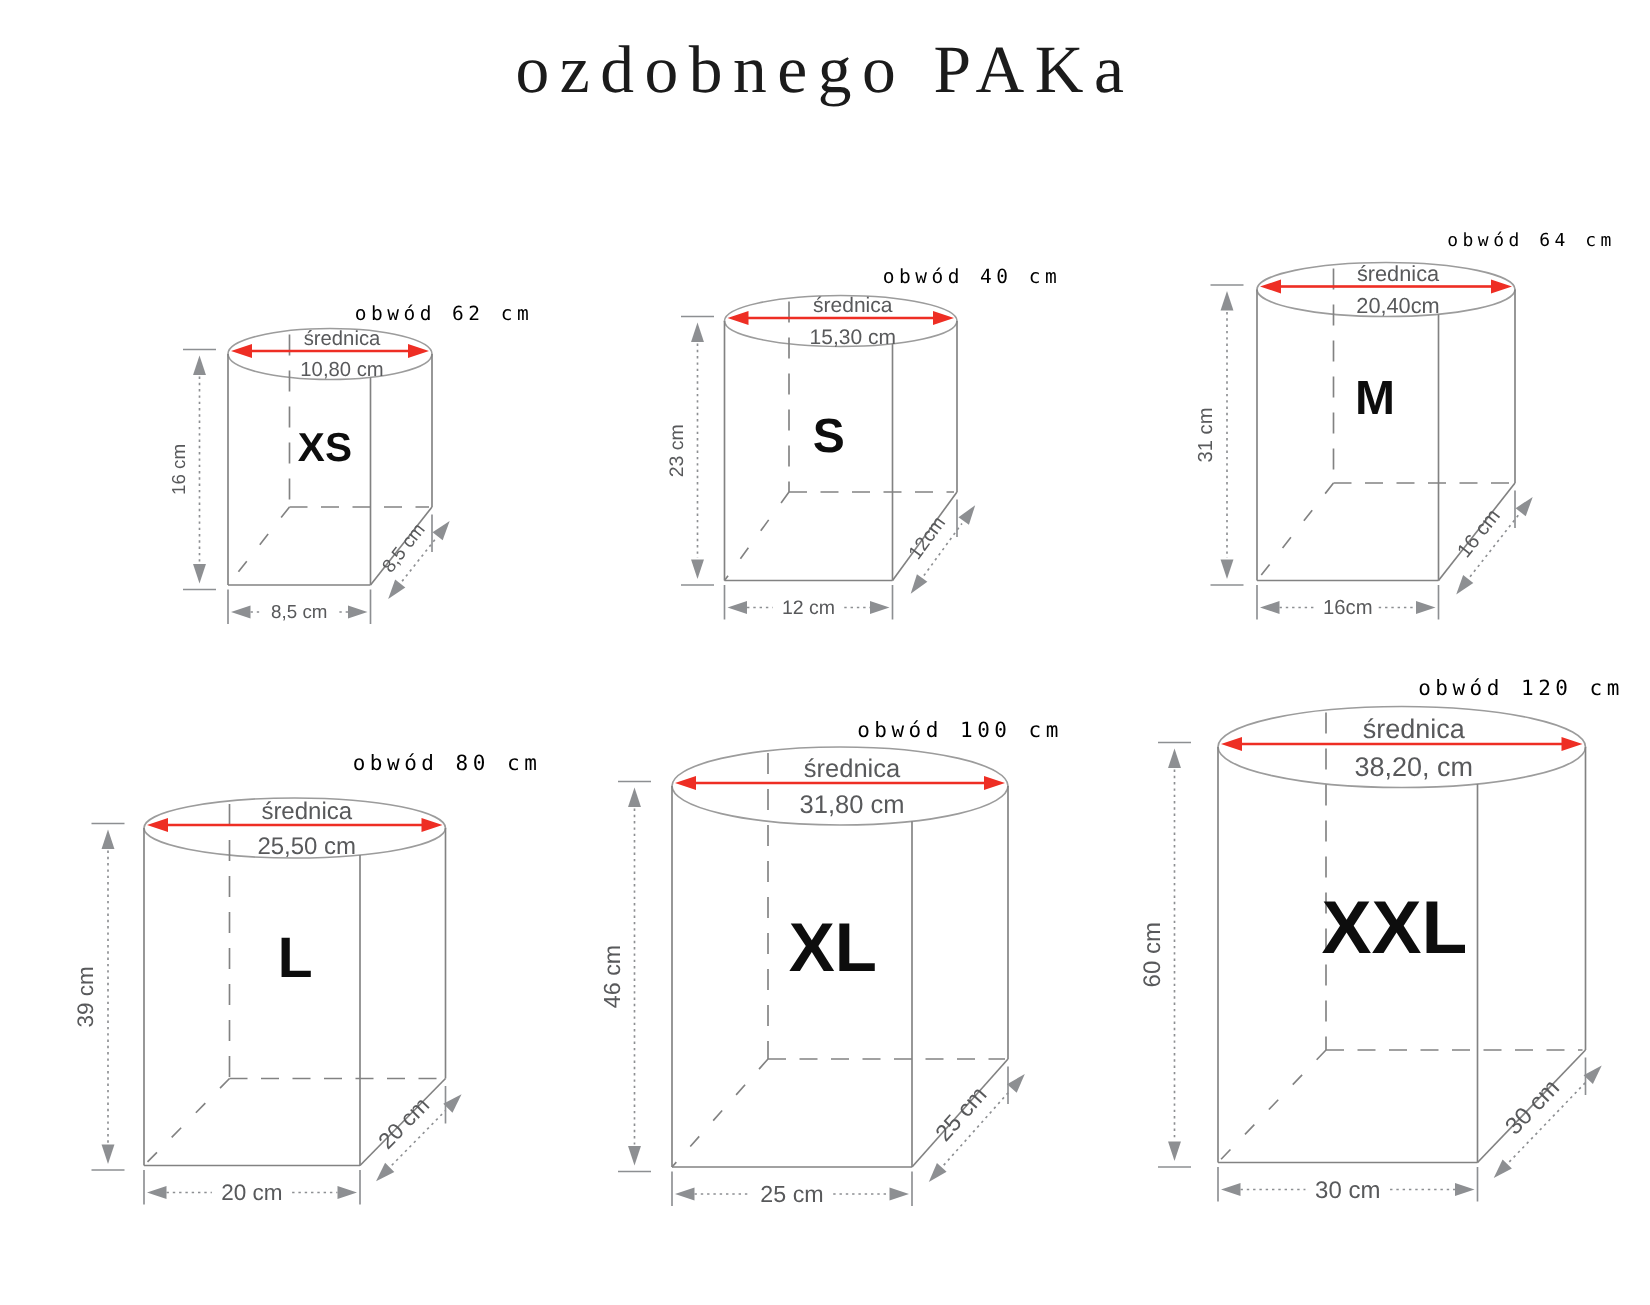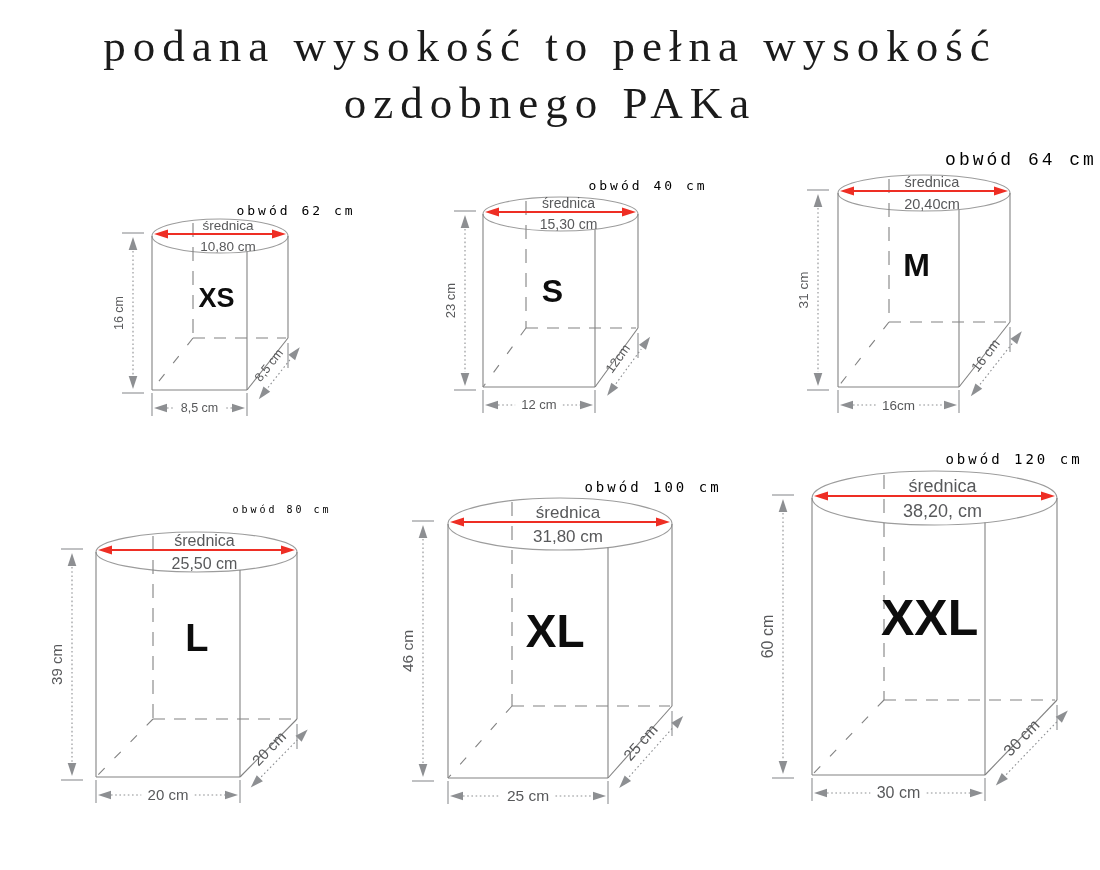--- a/index.html
+++ b/index.html
@@ -12,21 +12,20 @@
   .diag svg{position:absolute;left:0;top:0;overflow:visible;display:block;}
   .obwod{position:absolute;transform:translate(-50%,-50%);white-space:nowrap;
          font-family:"DejaVu Sans Mono",monospace;letter-spacing:3px;color:#000;}
   .svgtxt{font-family:"Liberation Sans",sans-serif;}
 </style>
 </head>
 <body>
 
 <div class="page">
   <div class="title">
-    <div>podana wysokość to pełna wysokość</div>
     <div>ozdobnego PAKa</div>
   </div>
   <div id="diagrams">
       <div class="diag" style="left: 100px; top: 190px; width: 285px; height: 245px;">
         <div class="obwod" style="left: 196px; top: 20px; font-size: 13px;">obwód 62 cm</div>
         <svg viewBox="0 0 285 245" width="285" height="245">
           <ellipse cx="120" cy="46" rx="68" ry="17" fill="#ffffff" stroke="#9c9c9c" stroke-width="1.1"></ellipse>
           <line x1="52" y1="46" x2="52" y2="200" stroke="#828282" stroke-width="1.1"></line>
           <line x1="52" y1="200" x2="147" y2="200" stroke="#828282" stroke-width="1.1"></line>
           <line x1="147" y1="61.602483776629924" x2="147" y2="200" stroke="#828282" stroke-width="1.1"></line>
@@ -95,21 +94,21 @@
           <text x="114" y="244.42" font-size="13" fill="#58595b" text-anchor="middle" class="svgtxt">12 cm</text>
           <line x1="213" y1="168" x2="213" y2="193" stroke="#8d8f92" stroke-width="1.1"></line>
           <line x1="190.9569378912715" y1="218.71263719352604" x2="216.28736280647396" y2="183.9569378912715" stroke="#8d8f92" stroke-width="1.1" stroke-dasharray="1.6 2.6"></line>
           <polygon points="182.12215034887274,230.83478754239877 193.25398265229518,222.8615630021967 186.30394978560815,217.79628481122143" fill="#8d8f92"></polygon>
           <polygon points="225.12215034887274,171.83478754239877 213.9903180454503,179.80801208260084 220.94035091213732,184.87329027357612" fill="#8d8f92"></polygon>
           <text x="196.3488601395491" y="196.0339150169595" font-size="13" fill="#58595b" text-anchor="middle" class="svgtxt" transform="rotate(-53.91492695714787 196.3488601395491 196.0339150169595)">12cm</text>
           <text x="127.44" y="136.64000000000001" font-size="32" fill="#0d0d0d" text-anchor="middle" class="svgtxt" font-weight="bold">S</text>
         </svg>
       </div>
       <div class="diag" style="left: 790px; top: 140px; width: 310px; height: 292px;">
-        <div class="obwod" style="left: 231px; top: 20px; font-size: 18px; font-family: Liberation Mono, monospace;">obwód 64 cm</div>
+        <div class="obwod" style="left: 231px; top: 20px; font-size: 12px;">obwód 64 cm</div>
         <svg viewBox="0 0 310 292" width="310" height="292">
           <ellipse cx="134" cy="53" rx="86" ry="18" fill="#ffffff" stroke="#9c9c9c" stroke-width="1.1"></ellipse>
           <line x1="48" y1="53" x2="48" y2="247" stroke="#828282" stroke-width="1.1"></line>
           <line x1="48" y1="247" x2="169" y2="247" stroke="#828282" stroke-width="1.1"></line>
           <line x1="169" y1="69.44189335873818" x2="169" y2="247" stroke="#828282" stroke-width="1.1"></line>
           <line x1="169" y1="247" x2="220" y2="182" stroke="#828282" stroke-width="1.1"></line>
           <line x1="220" y1="53" x2="220" y2="182" stroke="#828282" stroke-width="1.1"></line>
           <line x1="99" y1="39" x2="99" y2="182" stroke="#828282" stroke-width="1.1" stroke-dasharray="14 10"></line>
           <line x1="99" y1="182" x2="218" y2="182" stroke="#828282" stroke-width="1.1" stroke-dasharray="12 9"></line>
           <line x1="99" y1="182" x2="48" y2="247" stroke="#828282" stroke-width="1.1" stroke-dasharray="9 14"></line>
@@ -134,21 +133,21 @@
           <text x="108.5" y="269.59" font-size="13.5" fill="#58595b" text-anchor="middle" class="svgtxt">16cm</text>
           <line x1="220" y1="187" x2="220" y2="212" stroke="#8d8f92" stroke-width="1.1"></line>
           <line x1="190.0603753087481" y1="244.45823056618556" x2="222.54176943381444" y2="203.0603753087481" stroke="#8d8f92" stroke-width="1.1" stroke-dasharray="1.6 2.6"></line>
           <polygon points="180.80107237128126,256.2593029374668 192.20877566351984,248.6860403910969 185.44282750398523,243.37737337361588" fill="#8d8f92"></polygon>
           <polygon points="231.80107237128126,191.25930293746683 220.39336907904269,198.83256548383676 227.1593172385773,204.14123250131777" fill="#8d8f92"></polygon>
           <text x="199.2204289485125" y="218.20372117498673" font-size="13.5" fill="#58595b" text-anchor="middle" class="svgtxt" transform="rotate(-51.88172363063694 199.2204289485125 218.20372117498673)">16 cm</text>
           <text x="126.65" y="136.3" font-size="32" fill="#0d0d0d" text-anchor="middle" class="svgtxt" font-weight="bold">M</text>
         </svg>
       </div>
       <div class="diag" style="left: 40px; top: 488px; width: 335px; height: 348px;">
-        <div class="obwod" style="left: 242px; top: 21px; font-size: 10px;">obwód 80 cm</div>
+        <div class="obwod" style="left: 258px; top: 21px; font-size: 14px;">obwód 80 cm</div>
         <svg viewBox="0 0 335 348" width="335" height="348">
           <ellipse cx="156.5" cy="64" rx="100.5" ry="20" fill="#ffffff" stroke="#9c9c9c" stroke-width="1.1"></ellipse>
           <line x1="56" y1="64" x2="56" y2="289" stroke="#828282" stroke-width="1.1"></line>
           <line x1="56" y1="289" x2="200" y2="289" stroke="#828282" stroke-width="1.1"></line>
           <line x1="200" y1="82.02945536781075" x2="200" y2="289" stroke="#828282" stroke-width="1.1"></line>
           <line x1="200" y1="289" x2="257" y2="231" stroke="#828282" stroke-width="1.1"></line>
           <line x1="257" y1="64" x2="257" y2="231" stroke="#828282" stroke-width="1.1"></line>
           <line x1="113" y1="48" x2="113" y2="231" stroke="#828282" stroke-width="1.1" stroke-dasharray="14 10"></line>
           <line x1="113" y1="231" x2="255" y2="231" stroke="#828282" stroke-width="1.1" stroke-dasharray="12 9"></line>
           <line x1="113" y1="231" x2="56" y2="289" stroke="#828282" stroke-width="1.1" stroke-dasharray="9 14"></line>
@@ -173,21 +172,21 @@
           <text x="128" y="312.1" font-size="15" fill="#58595b" text-anchor="middle" class="svgtxt">20 cm</text>
           <line x1="257" y1="236" x2="257" y2="261" stroke="#8d8f92" stroke-width="1.1"></line>
           <line x1="221.21240146960423" y1="288.8155443350469" x2="257.1844556649531" y2="252.21240146960423" stroke="#8d8f92" stroke-width="1.1" stroke-dasharray="1.6 2.6"></line>
           <polygon points="210.69842856727865,299.5139729023256 222.87742127191405,293.2560070426841 216.7436555600076,287.22799591201743" fill="#8d8f92"></polygon>
           <polygon points="267.69842856727865,241.51397290232558 255.51943586264326,247.77193876196708 261.6532015745497,253.79994989263372" fill="#8d8f92"></polygon>
           <text x="232.77937142691147" y="264.20558916093023" font-size="15" fill="#58595b" text-anchor="middle" class="svgtxt" transform="rotate(-45.49821161261365 232.77937142691147 264.20558916093023)">20 cm</text>
           <text x="156.8" y="163.18" font-size="38" fill="#0d0d0d" text-anchor="middle" class="svgtxt" font-weight="bold">L</text>
         </svg>
       </div>
       <div class="diag" style="left: 388px; top: 463px; width: 350px; height: 372px;">
-        <div class="obwod" style="left: 265px; top: 24px; font-size: 14px;">obwód 100 cm</div>
+        <div class="obwod" style="left: 252px; top: 24px; font-size: 14px;">obwód 100 cm</div>
         <svg viewBox="0 0 350 372" width="350" height="372">
           <ellipse cx="172" cy="61" rx="112" ry="26" fill="#ffffff" stroke="#9c9c9c" stroke-width="1.1"></ellipse>
           <line x1="60" y1="61" x2="60" y2="315" stroke="#828282" stroke-width="1.1"></line>
           <line x1="60" y1="315" x2="220" y2="315" stroke="#828282" stroke-width="1.1"></line>
           <line x1="220" y1="84.49120547553653" x2="220" y2="315" stroke="#828282" stroke-width="1.1"></line>
           <line x1="220" y1="315" x2="284" y2="243" stroke="#828282" stroke-width="1.1"></line>
           <line x1="284" y1="61" x2="284" y2="243" stroke="#828282" stroke-width="1.1"></line>
           <line x1="124" y1="39" x2="124" y2="243" stroke="#828282" stroke-width="1.1" stroke-dasharray="14 10"></line>
           <line x1="124" y1="243" x2="282" y2="243" stroke="#828282" stroke-width="1.1" stroke-dasharray="12 9"></line>
           <line x1="124" y1="243" x2="60" y2="315" stroke="#828282" stroke-width="1.1" stroke-dasharray="9 14"></line>

